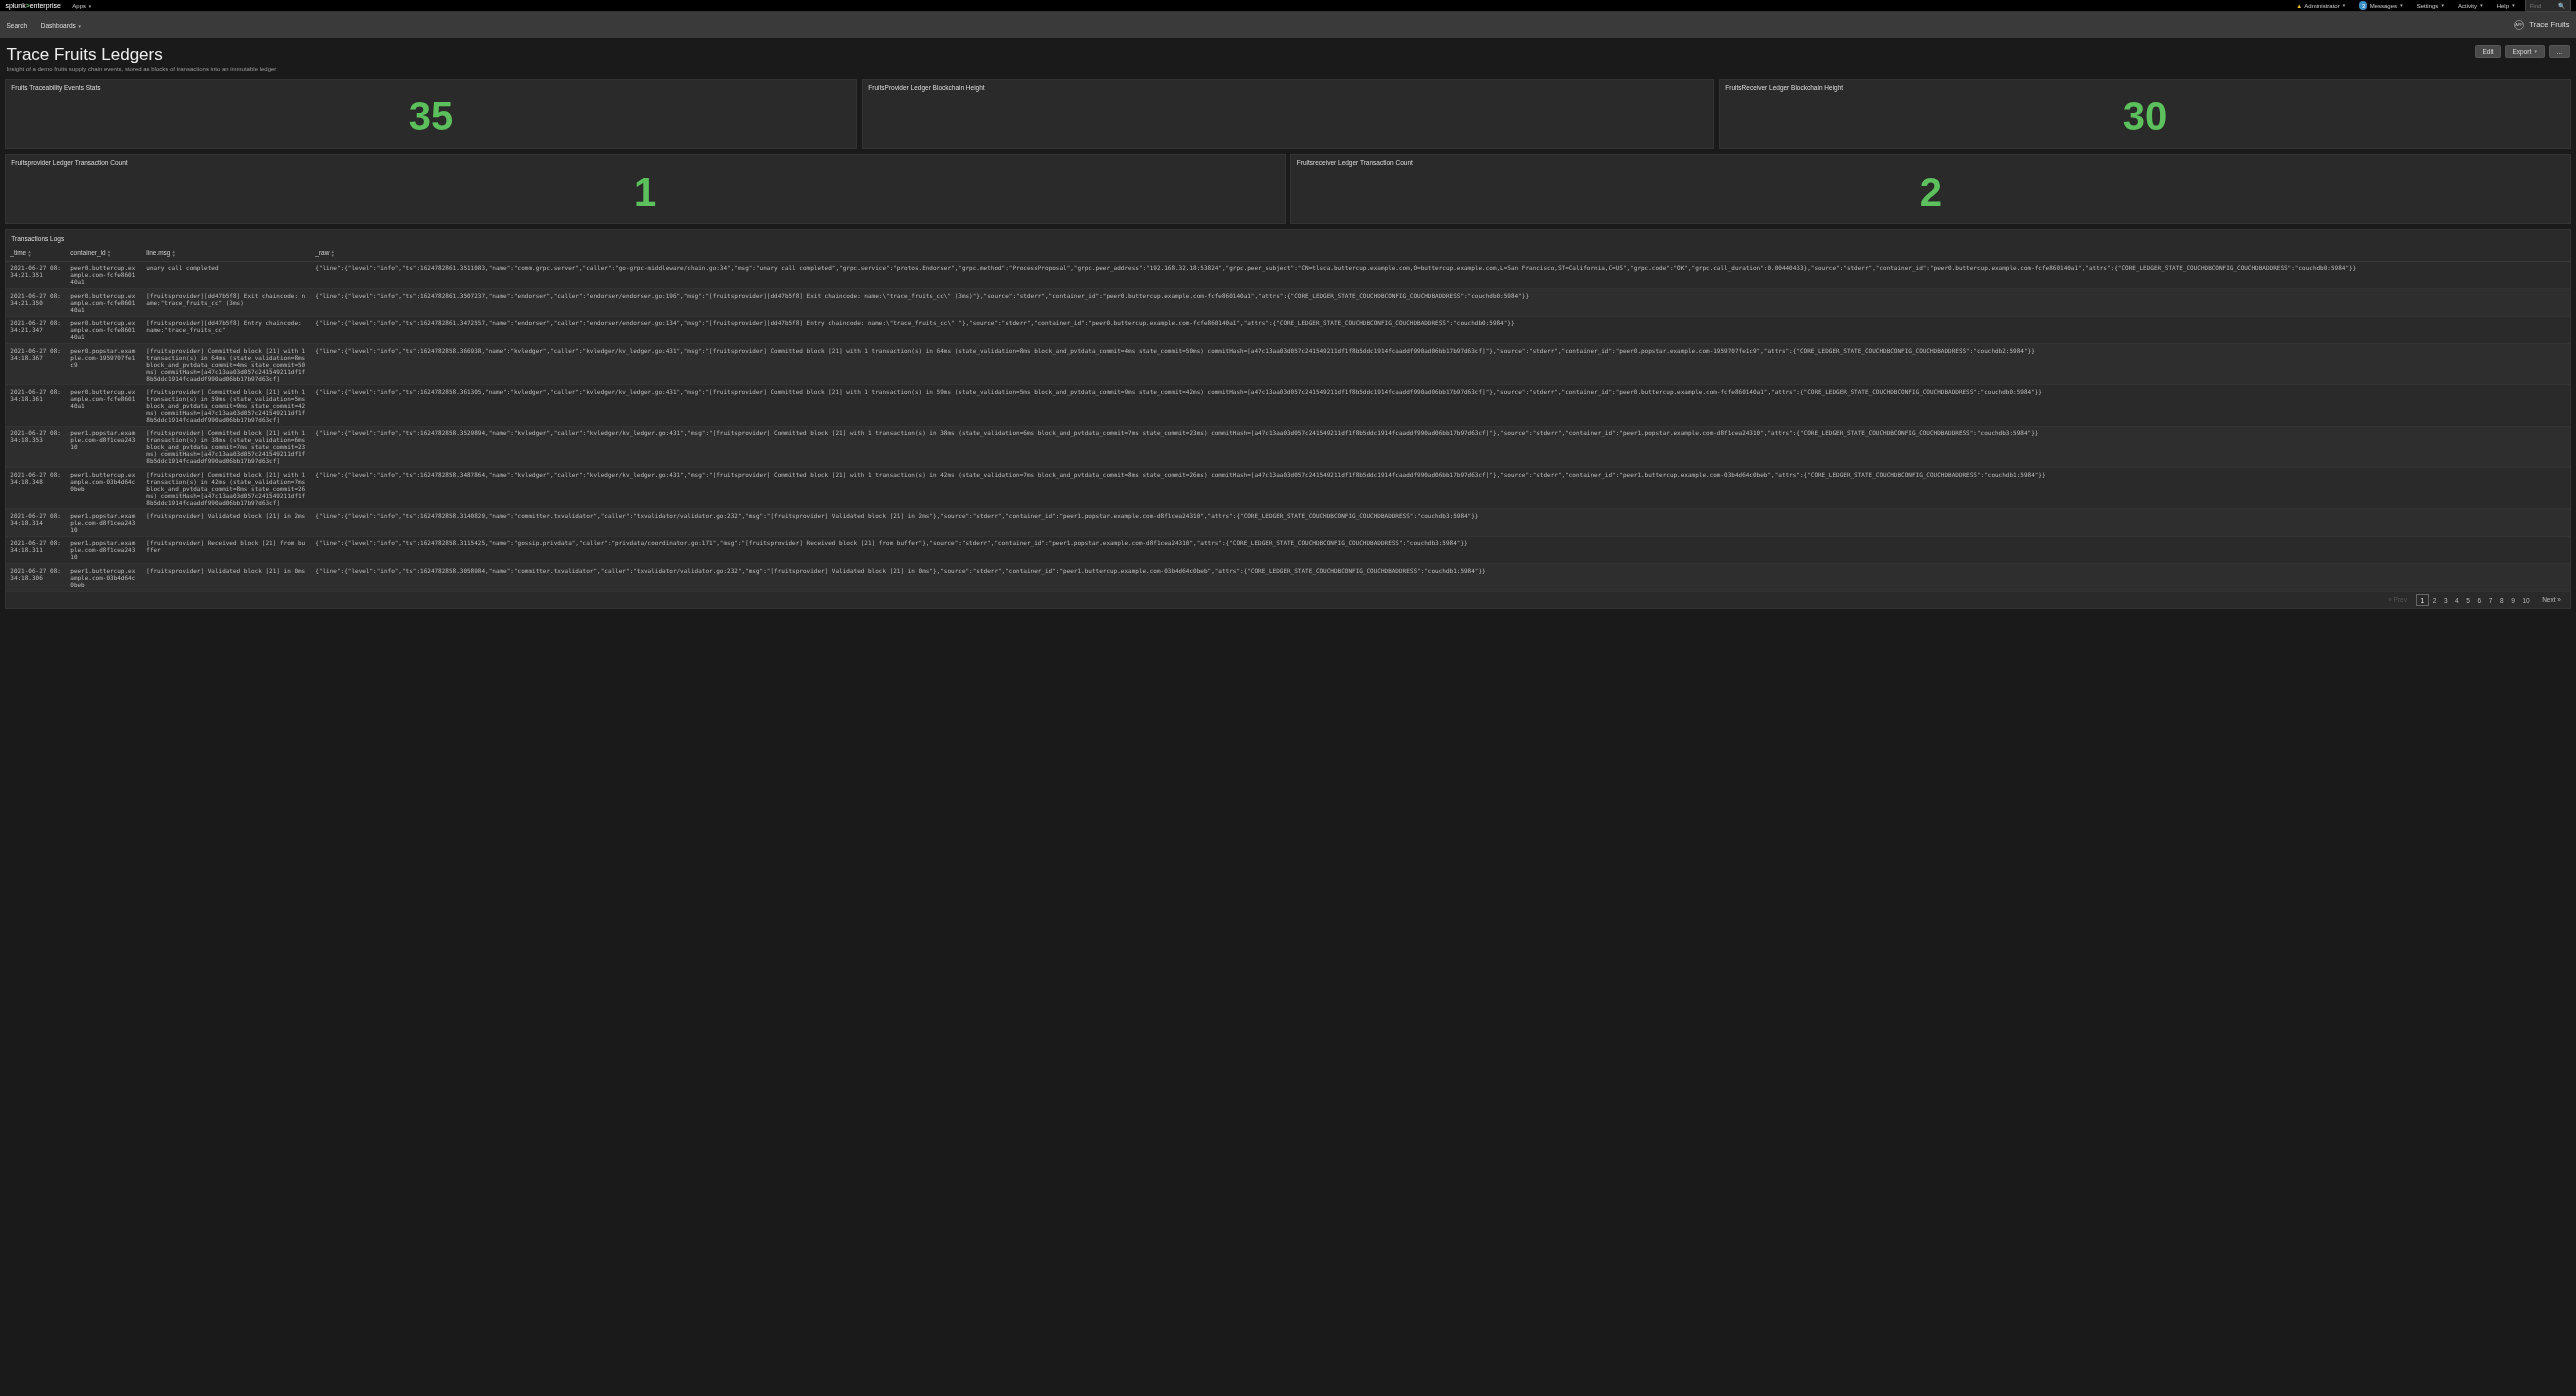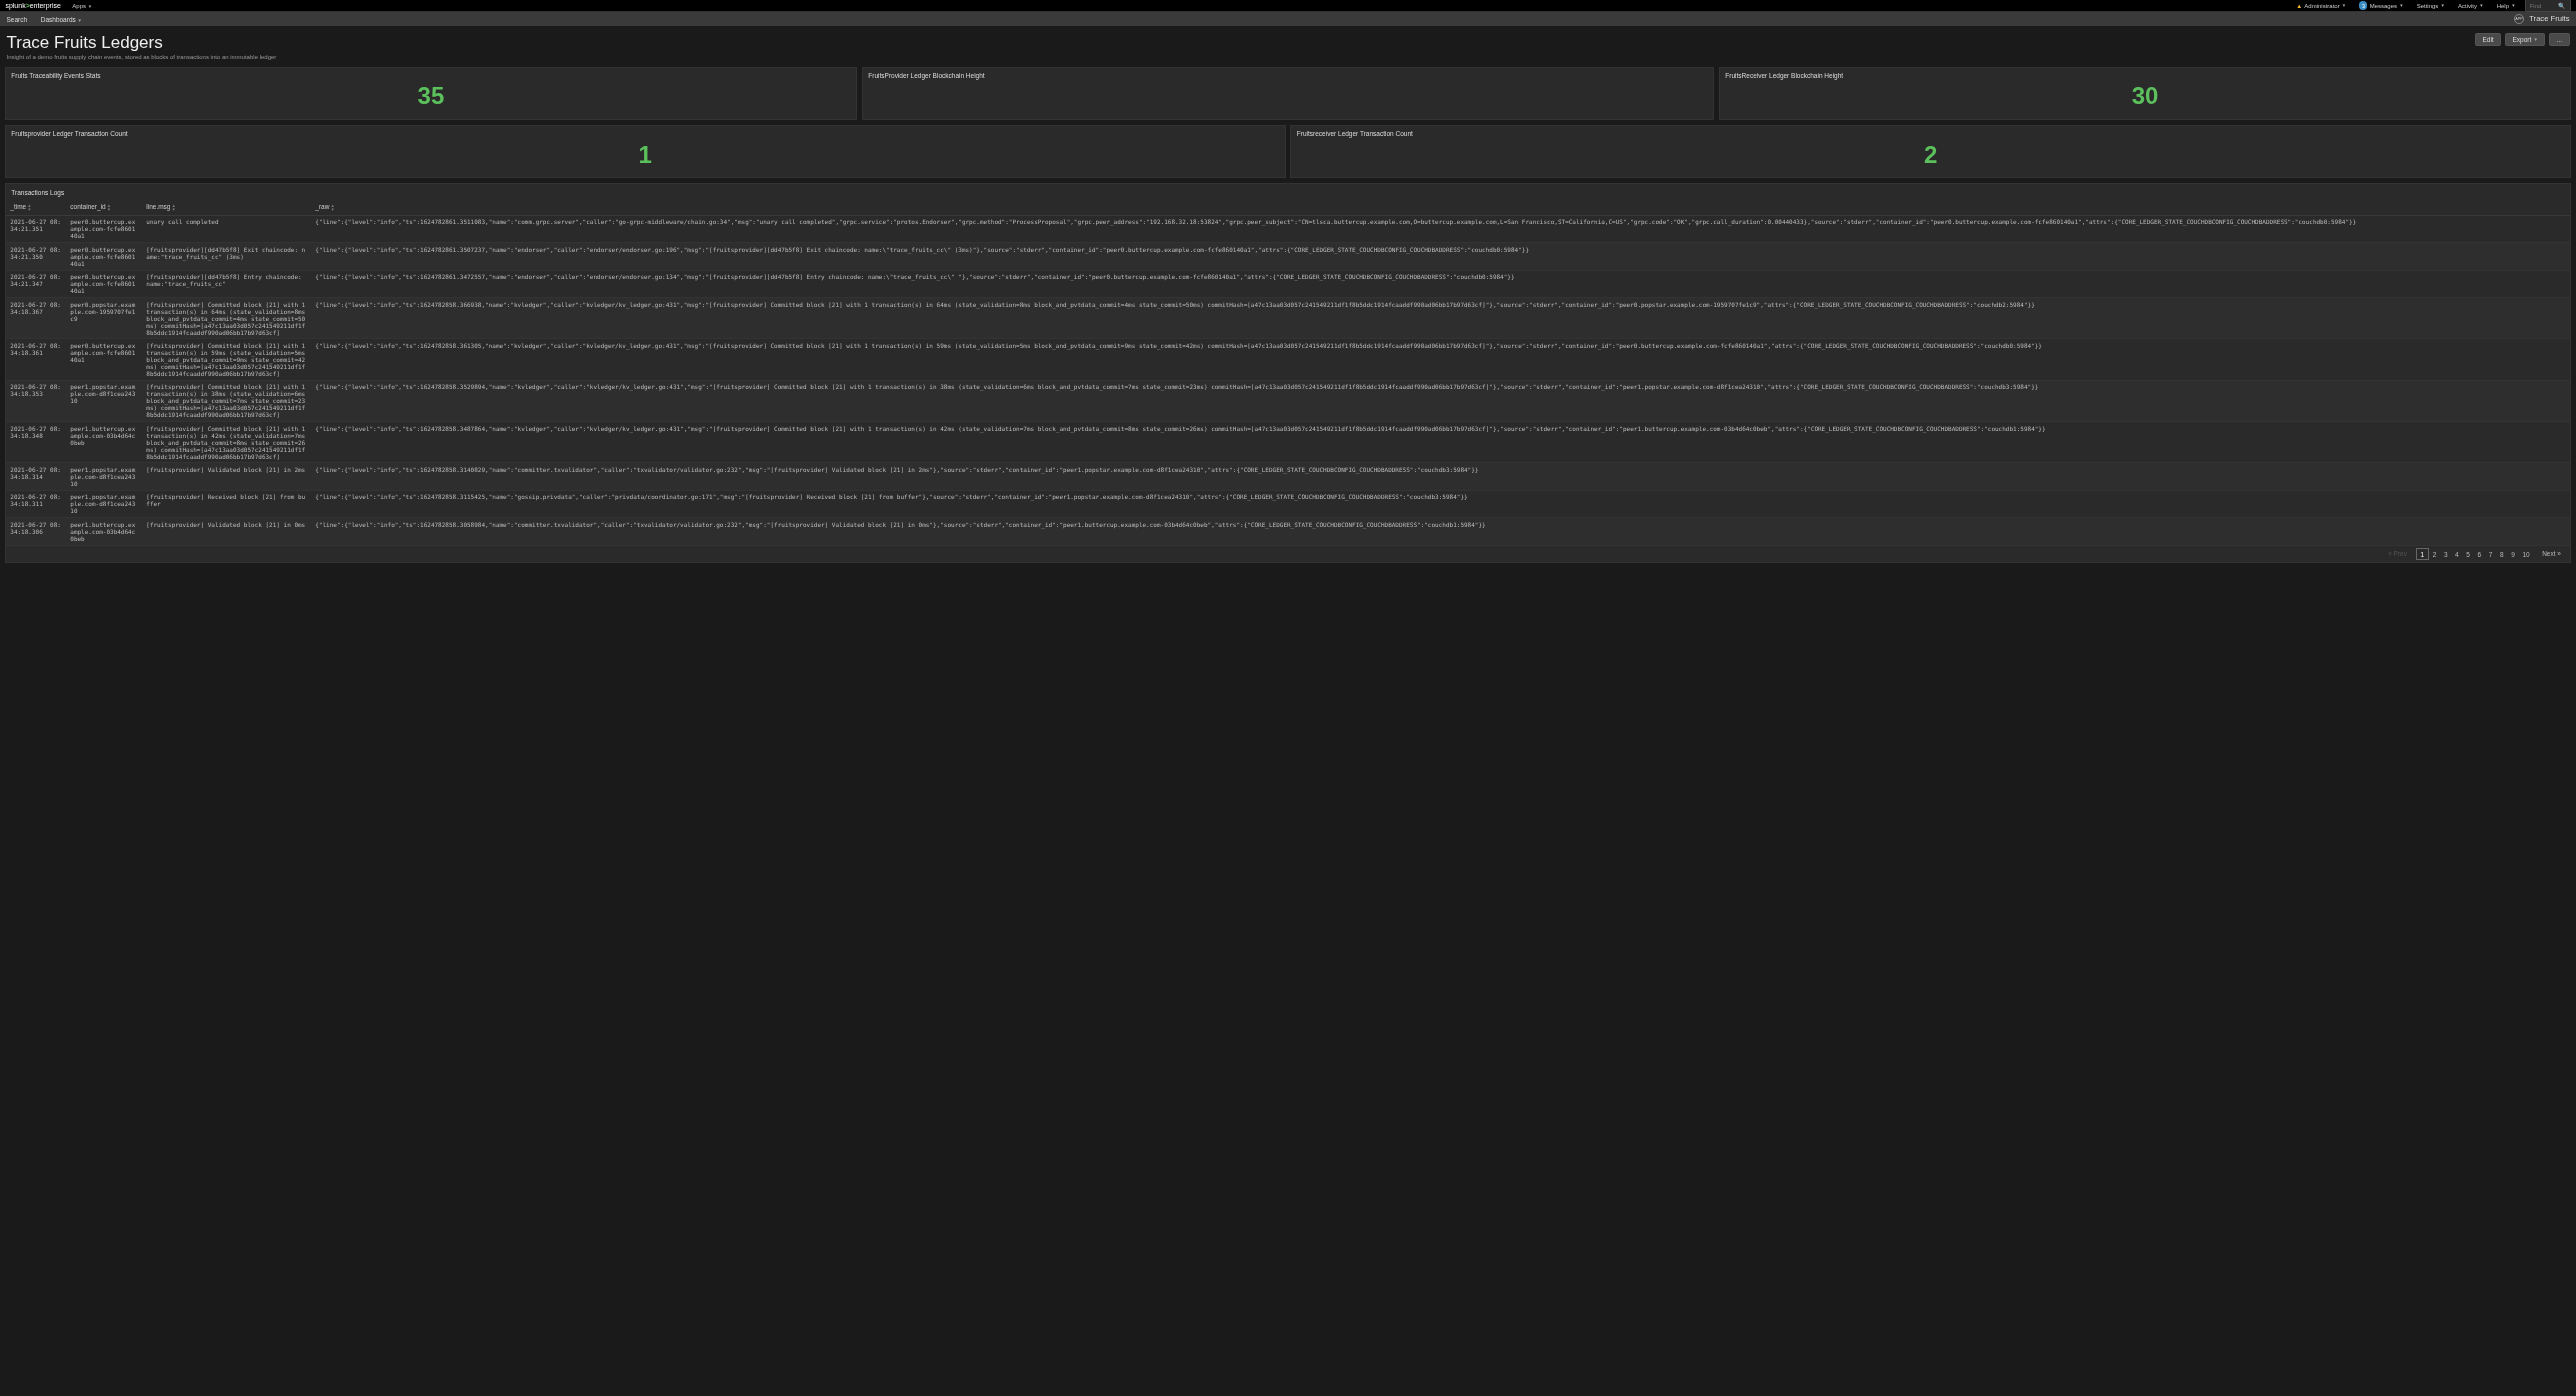--- a/index.html
+++ b/index.html
@@ -15,38 +15,38 @@
     .header-top-right { display: flex; align-items: center; gap: 6.5px; font-size: 6px; color: #ccc; }
     .header-top-right > div { cursor: pointer; display: flex; align-items: center; gap: 2.2px; padding: 1.6px 3.3px; }
     .badge-blue { background: #3b8ec4; color: white; border-radius: 50%; width: 8.2px; height: 8.2px; display: inline-flex; align-items: center; justify-content: center; font-size: 5.4px; }
     .warn-icon { color: #f8be34; }
     .search-box { background: #2a2a2a; border: 0.5px solid #444; padding: 1.1px 2.7px; border-radius: 1.1px; display: flex; align-items: center; gap: 2.7px; }
     .search-box input { background: transparent; border: none; color: #ccc; font-size: 6px; width: 27px; outline: none; }
     .search-icon { color: #888; }
     .caret { font-size: 4.4px; color: #aaa; }
     
     
-    .nav-bar { background: #3a3a3a; display: flex; align-items: center; justify-content: space-between; height: 14px; padding: 0 6.5px; }
+    .nav-bar { background: #3a3a3a; display: flex; align-items: center; justify-content: space-between; height: 26px; padding: 0 6.5px; }
     .nav-left { display: flex; gap: 13.6px; font-size: 6.5px; color: #ddd; }
     .nav-left div { cursor: pointer; }
     .nav-right { display: flex; align-items: center; gap: 5.4px; font-size: 7.6px; color: #ddd; }
     .app-badge { width: 9.8px; height: 9.8px; border: 0.5px solid #888; border-radius: 50%; display: flex; align-items: center; justify-content: center; font-size: 3.8px; color: #ccc; }
     
     
     .dash-header { background: #1a1a1a; padding: 6.5px; display: flex; justify-content: space-between; align-items: flex-start; }
     .dash-title { font-size: 17px; font-weight: 500; color: #eee; }
     .dash-sub { font-size: 6px; color: #999; margin-top: 1.6px; }
     .dash-actions { display: flex; gap: 3.8px; }
     .btn { background: #4a4a4a; border: 0.5px solid #555; color: #ddd; padding: 2.2px 6.5px; border-radius: 1.6px; font-size: 6.5px; cursor: pointer; display: flex; align-items: center; gap: 2.2px; }
     
     
     .panel-row { display: flex; gap: 4.9px; padding: 0 4.9px 4.9px 4.9px; }
     .panel { background: #2a2a2a; flex: 1; padding: 4.4px 5.4px; border: 0.5px solid #333; }
     .panel-title { font-size: 6.5px; color: #ddd; font-weight: 500; }
-    .panel-big { font-size: 24px; font-weight: bold; color: #5cc05c; text-align: center; padding: 3.3px 0 4.4px 0; }
+    .panel-big { font-size: 40px; font-weight: bold; color: #5cc05c; text-align: center; padding: 3.3px 0 4.4px 0; }
     
     
     .table-panel { background: #2a2a2a; margin: 0 4.9px 4.9px 4.9px; border: 0.5px solid #333; }
     .table-title { font-size: 6.5px; color: #ddd; padding: 4.4px 5.4px; font-weight: 500; }
     table { width: 100%; border-collapse: collapse; font-size: 6px; font-family: "Consolas", "Monaco", monospace; }
     thead th { text-align: left; padding: 3.3px 4.4px; color: #ccc; font-weight: 500; border-bottom: 0.5px solid #3a3a3a; font-family: Arial, sans-serif; font-size: 6.5px; }
     thead th .sort-icons { font-size: 4.4px; color: #777; margin-left: 1.1px; display: inline-block; line-height: 3.8px; vertical-align: middle; }
     tbody tr { border-bottom: 0.5px solid #333; }
     tbody tr:nth-child(even) { background: #2e2e2e; }
     tbody td { padding: 2.7px 4.4px; color: #bbb; vertical-align: top; word-wrap: break-word; word-break: break-all; }

